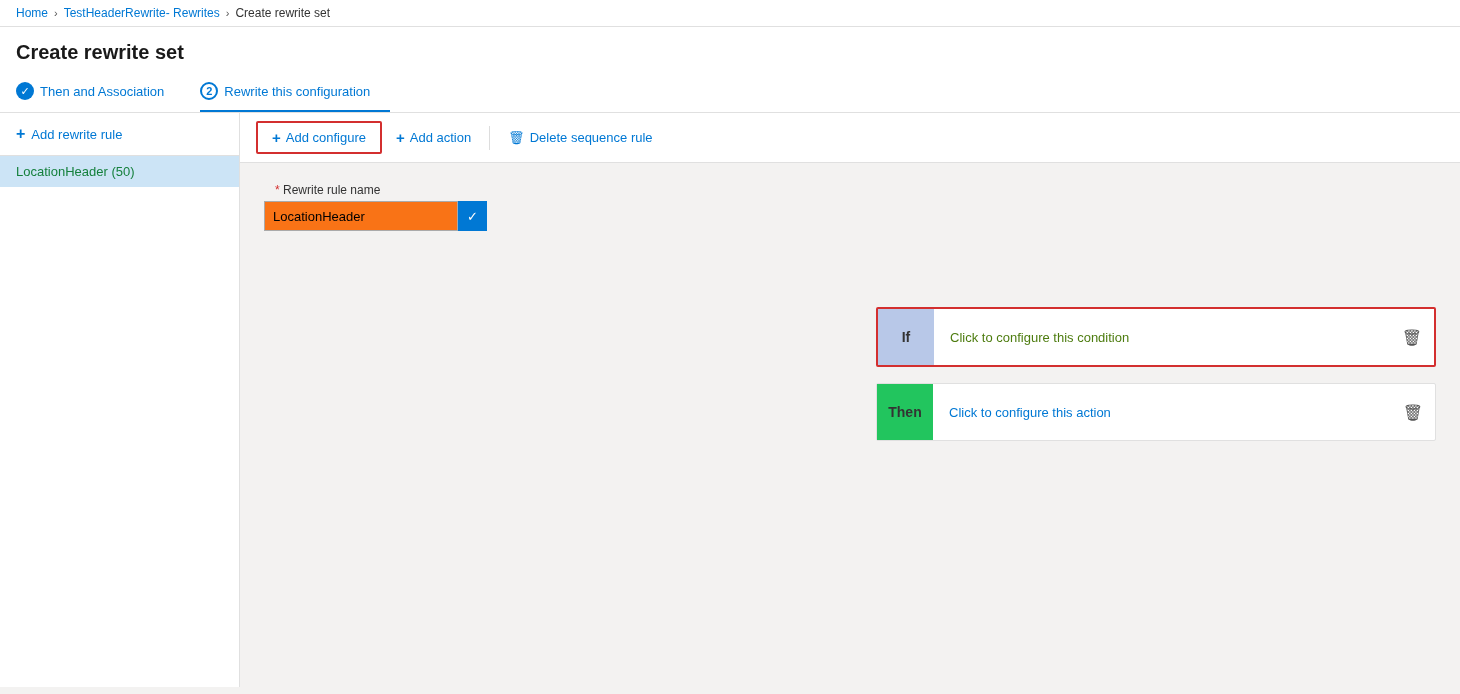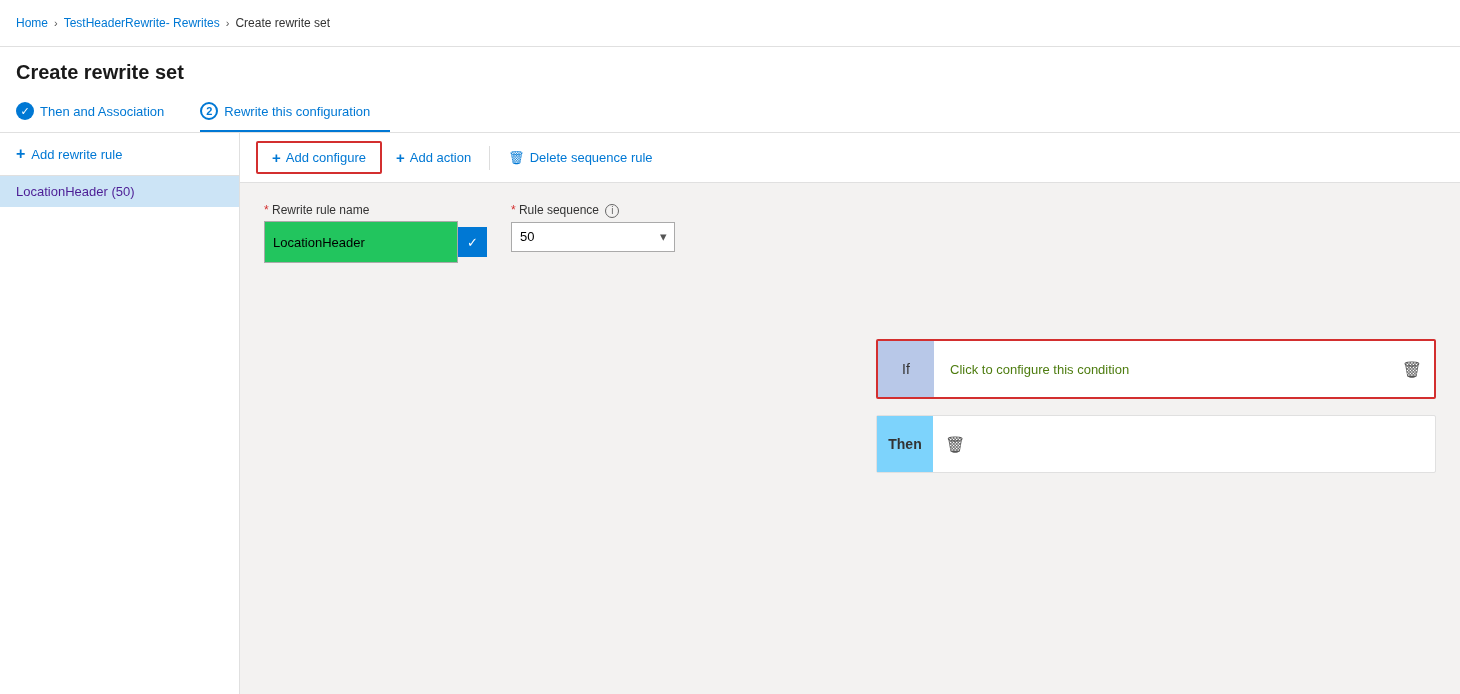--- a/index.html
+++ b/index.html
@@ -1,21 +1,21 @@
 <!DOCTYPE html>
 <html><head>
   <meta charset="utf-8">
   <style>
     * { box-sizing: border-box; margin: 0; padding: 0; font-family: 'Segoe UI', Arial, sans-serif; }
     body { background: #f3f2f1; font-size: 13px; color: #333; }
 
     .top-bar {
       background: #fff;
       border-bottom: 1px solid #e0e0e0;
-      padding: 16px 16px;
+      padding: 6px 16px;
       display: flex;
       align-items: center;
       gap: 6px;
       font-size: 12px;
       color: #0078d4;
     }
     .breadcrumb-sep { color: #555; font-size: 11px; }
     .breadcrumb-current { color: #333; }
 
     .page-title {
@@ -103,21 +103,21 @@
       text-transform: uppercase;
     }
     .sidebar-item {
       padding: 8px 16px;
       cursor: pointer;
       font-size: 13px;
       color: #333;
     }
     .sidebar-item.selected {
       background: #cce4f6;
-      color: #4c1d95;
+      color: #15803d;
     }
 
     .content-area {
       flex: 1;
       padding: 0;
       overflow: auto;
       background: #f3f2f1;
     }
 
     .toolbar {
@@ -175,20 +175,21 @@
       margin-bottom: 20px;
     }
     .form-field {
       display: flex;
       flex-direction: column;
       gap: 4px;
     }
     .form-label {
       font-size: 12px;
       color: #333;
+      margin-left: 11px;
     }
     .info-icon {
       display: inline-flex;
       align-items: center;
       justify-content: center;
       width: 14px; height: 14px;
       border-radius: 50%;
       border: 1px solid #666;
       font-size: 10px;
       color: #666;
@@ -197,23 +198,23 @@
     }
     .form-input-row {
       display: flex;
       align-items: center;
       gap: 0;
     }
     .form-input {
       border: 1px solid #aaa;
       padding: 5px 8px;
       font-size: 13px;
-      background: #22c55e;
+      background: #f97316;
       min-width: 180px;
-      height: 42px;
+      height: 30px;
     }
     .form-input-check {
       background: #0078d4;
       color: #fff;
       border: 1px solid #0078d4;
       padding: 0 8px;
       height: 30px;
       display: flex;
       align-items: center;
       justify-content: center;
@@ -264,21 +265,21 @@
       min-height: 56px;
     }
     .condition-badge {
       width: 56px;
       min-height: 56px;
       background: #b8c8e8;
       display: flex;
       align-items: center;
       justify-content: center;
       font-size: 14px;
-      font-weight: 400;
+      font-weight: 700;
       color: #333;
       flex-shrink: 0;
     }
     .condition-text {
       flex: 1;
       padding: 0 16px;
       color: #4d7c0f;
       font-size: 13px;
       cursor: pointer;
     }
@@ -295,21 +296,21 @@
       border: 1px solid #e0e0e0;
       border-radius: 2px;
       display: flex;
       align-items: center;
       padding: 0;
       min-height: 56px;
     }
     .action-badge {
       width: 56px;
       min-height: 56px;
-      background: #7dd3fc;
+      background: #22c55e;
       display: flex;
       align-items: center;
       justify-content: center;
       font-size: 14px;
       font-weight: 600;
       color: #333;
       flex-shrink: 0;
     }
     .action-text {
       flex: 1;
@@ -388,49 +389,37 @@
             <span>Rewrite rule name</span>
           </div>
           <div class="form-input-row">
             <input class="form-input" type="text" value="LocationHeader" style="">
             <div class="form-input-check">
               <span>✓</span>
             </div>
           </div>
         </div>
 
-        <div class="form-field">
-          <div class="form-label">
-            <span style="color:#d32f2f;">*</span>
-            <span>Rule sequence</span>
-            <span class="info-icon">i</span>
-          </div>
-          <div class="form-select-row">
-            <select class="form-select">
-              <option value="50" selected="">50</option>
-            </select>
-            <span class="select-arrow">▾</span>
-          </div>
-        </div>
 
       </div>
     </div>
 
     <div class="condition-action-area">
 
       <div class="condition-box">
         <div class="condition-badge">If</div>
         <div class="condition-text">Click to configure this condition</div>
         <div class="condition-delete">
           <span>🗑</span>
         </div>
       </div>
 
       <div class="action-box">
         <div class="action-badge">Then</div>
+        <div class="action-text">Click to configure this action</div>
         <div class="action-delete">
           <span>🗑</span>
         </div>
       </div>
 
     </div>
 
   </div>
 </div>
 

